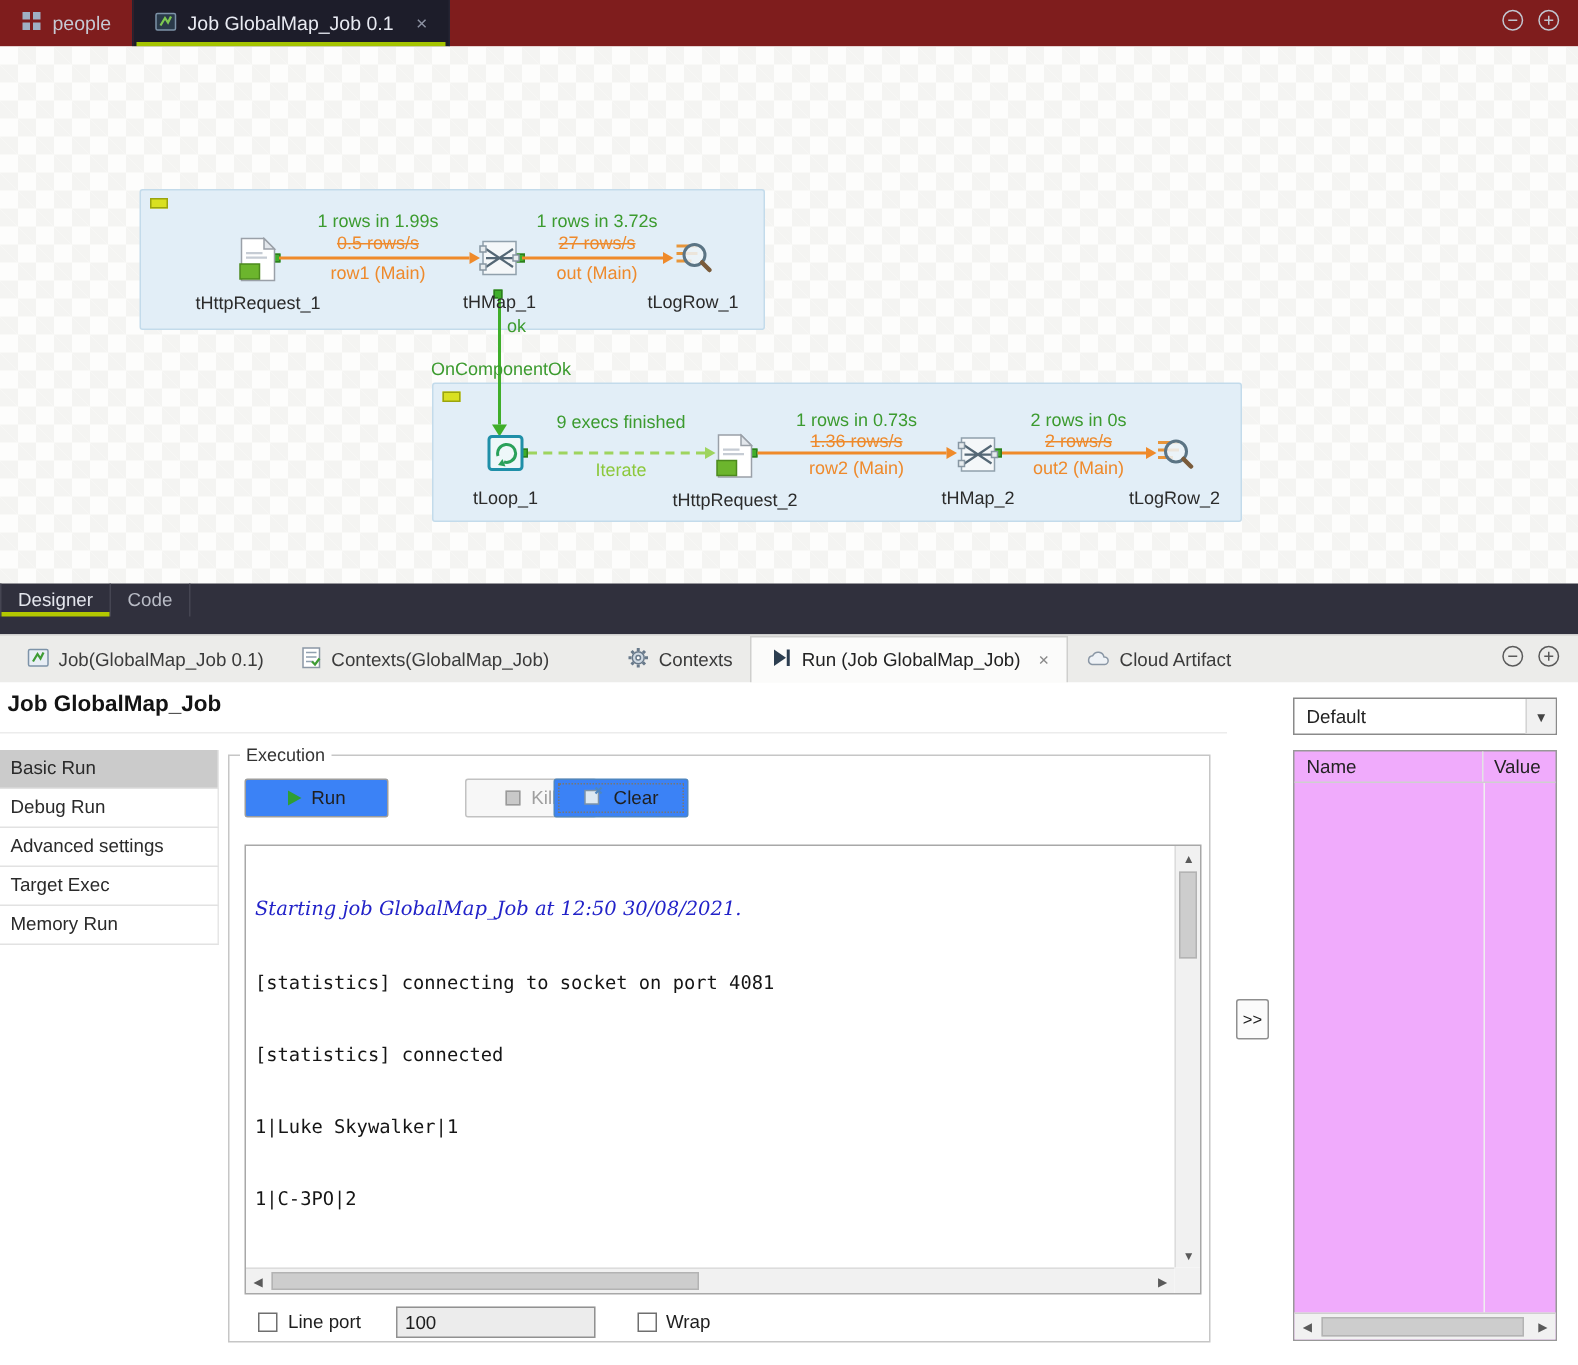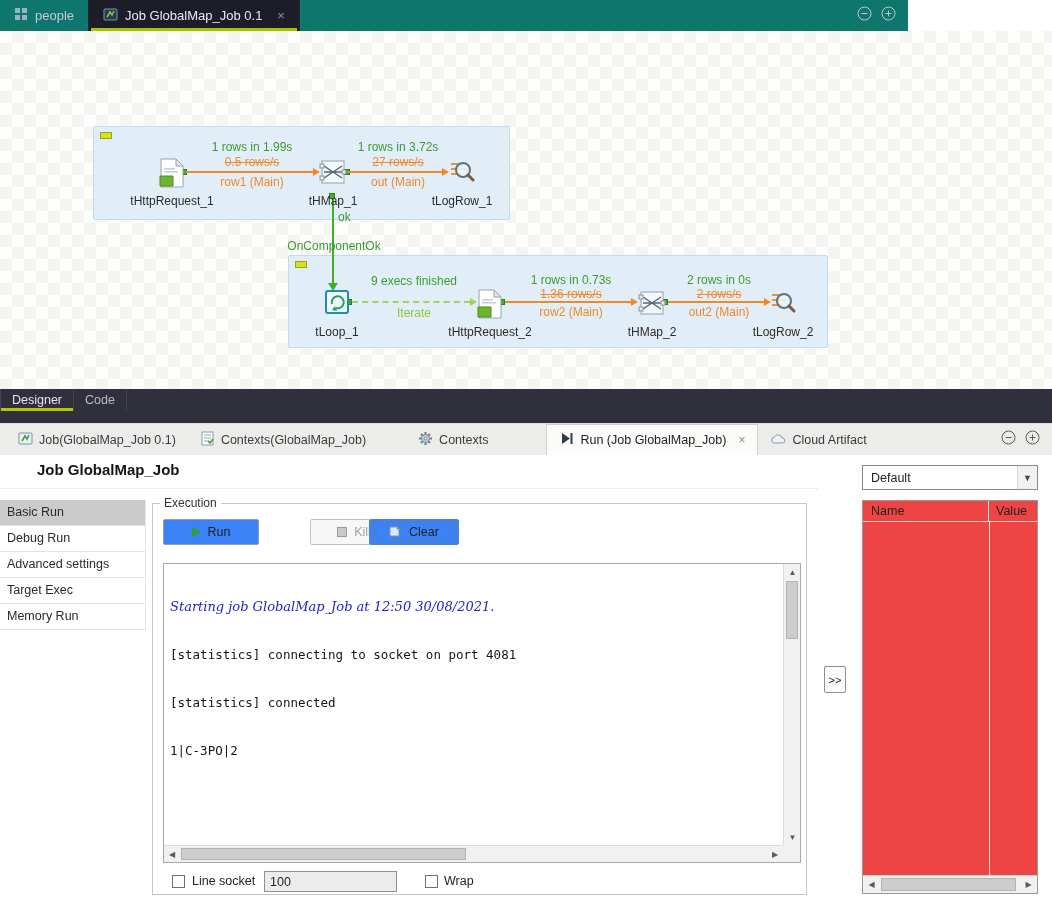--- a/index.html
+++ b/index.html
@@ -3,22 +3,22 @@
 <meta charset="utf-8">
 <style>
   * { margin:0; padding:0; box-sizing:border-box; }
   html,body { width:1052px; height:910px; }
   body {
     position:relative; overflow:hidden; background:#fff;
     font-family:"Liberation Sans", sans-serif; color:#222;
   }
 
   
-  .topbar { position:absolute; top:0; left:0; width:908px; height:31px;
-    background:#0f766e; display:flex; align-items:stretch; }
+  .topbar { position:absolute; top:0; left:0; width:1052px; height:31px;
+    background:#7f1d1d; display:flex; align-items:stretch; }
   .top-tab { display:flex; align-items:center; gap:7px; padding:0 14px;
     color:#c6c9d3; font-size:13px; position:relative; border-right:1px solid #242432; }
   .top-tab.active { background:#1d1d2a; color:#e8eaf2; }
   .top-tab.active .underline { position:absolute; left:2px; right:2px; bottom:0; height:3px; background:#a5c400; }
   .tab-close { color:#8d92a2; font-size:13px; margin-left:8px; cursor:pointer; }
   .window-btns { margin-left:auto; display:flex; gap:9px; align-items:center; padding-right:12px; }
 
   
   .canvas { position:absolute; top:31px; left:0; width:1052px; height:358px;
     background-color:#fdfdfc;
@@ -54,27 +54,27 @@
   .v-tab { padding:0 11px; display:flex; align-items:center; font-size:12.5px; color:#b9bcc6;
     border-right:1px solid #454552; position:relative; }
   .v-tab.active { color:#e3e5ec; }
   .v-tab.active .underline { position:absolute; left:0; right:0; bottom:0; height:3px; background:#b3c800; }
 
   
   .bottom-tabs { position:absolute; top:423px; left:0; width:1052px; height:32px;
     background:#ececea; border-top:1px solid #dddddb; display:flex; align-items:stretch; padding-left:6px; }
   .b-tab { display:flex; align-items:center; gap:6px; padding:0 12px; font-size:12.5px; color:#3b3b3b; }
   .b-tab.gap { margin-left:28px; }
-  .b-tab.active { background:#fbfbfa; border:1px solid #cfcfcd; border-bottom:none; color:#222;margin-left:46px; }
+  .b-tab.active { background:#fbfbfa; border:1px solid #cfcfcd; border-bottom:none; color:#222; }
   .b-close { color:#8a8a8a; font-size:12px; margin-left:6px; }
   .bt-right { margin-left:auto; display:flex; gap:9px; align-items:center; padding-right:12px; }
 
   
   .run-panel { position:absolute; top:455px; left:0; width:1052px; height:455px; background:#fff; }
-  .run-title { position:absolute; left:5px; top:6px; font-size:15px; font-weight:bold; color:#141414;margin-left:32px; }
+  .run-title { position:absolute; left:5px; top:6px; font-size:15px; font-weight:bold; color:#141414; }
   .title-rule { position:absolute; left:0; top:33px; width:818px; height:1px; background:#ececec; }
 
   .context-combo { position:absolute; left:862px; top:10px; width:176px; height:25px;
     border:1px solid #8a8a8a; background:#fff; display:flex; align-items:stretch; }
   .combo-text { flex:1; display:flex; align-items:center; padding-left:8px; font-size:12.5px; color:#222; }
   .combo-arrow { width:20px; display:flex; align-items:center; justify-content:center;
     font-size:9px; color:#444; background:#f1f1f1; border-left:1px solid #d4d4d4; }
 
   .run-nav { position:absolute; left:0; top:45px; width:146px; }
   .run-nav-item { height:26px; line-height:25px; padding-left:7px; font-size:12.5px; color:#2a2a2a;
@@ -113,21 +113,21 @@
   .chk-label { position:absolute; font-size:12.5px; color:#1e1e1e; }
   .limit-input { position:absolute; left:264px; top:416px; width:133px; height:21px;
     background:#ececec; border:1px solid #919191; font-size:12.5px; padding-left:5px;
     font-family:"Liberation Sans", sans-serif; color:#1e1e1e; }
 
   .expand-btn { position:absolute; left:824px; top:211px; width:22px; height:27px;
     border:1px solid #8f8f8f; background:#fbfbfb; border-radius:2px; font-size:11px;
     display:flex; align-items:center; justify-content:center; color:#222; }
 
   .var-table { position:absolute; left:862px; top:45px; width:176px; height:394px;
-    border:1px solid #989898; background:#ef4444; }
+    border:1px solid #989898; background:#f0abfc; }
   .var-header { display:flex; height:21px; border-bottom:1px solid #cfcfcf; }
   .var-h-name { width:126px; padding-left:8px; font-size:12.5px; color:#222; line-height:20px; border-right:1px solid #e3e3e3; }
   .var-h-value { flex:1; padding-left:7px; font-size:12.5px; color:#222; line-height:20px; }
   .var-col-sep { position:absolute; left:126px; top:21px; bottom:18px; width:1px; background:#efefef; }
   .var-hscroll { position:absolute; left:0; right:0; bottom:0; height:18px; background:#f1f1f1; border-top:1px solid #cfcfcf; }
   .var-hscroll .sb-arrow { width:17px; height:17px; top:0; }
   .var-h-thumb { position:absolute; top:2px; bottom:2px; left:18px; width:135px; background:#cdcdcd; border:1px solid #b3b3b3; }
 </style>
 </head>
 <body>
@@ -420,20 +420,21 @@
         </svg>
     </span>
     <span>Clear</span>
   </div>
 
   <div class="console">
     <div class="console-text">
       <div class="console-start">Starting job GlobalMap_Job at 12:50 30/08/2021.</div>
       <div>[statistics] connecting to socket on port 4081</div>
       <div>[statistics] connected</div>
+      <div>1|Luke Skywalker|1</div>
       <div>1|C-3PO|2</div>
       
       
       
       
       
       
       
       
       
@@ -448,21 +449,21 @@
     </div>
     <div class="hscroll">
       <span class="sb-arrow" style="left:0;">◀</span>
       <div class="h-thumb"></div>
       <span class="sb-arrow" style="right:0;">▶</span>
     </div>
     <div class="sb-corner"></div>
   </div>
 
   <div class="chk" style="left:172px;top:420px;"></div>
-  <div class="chk-label" style="left:192px;top:419px;">Line socket</div>
+  <div class="chk-label" style="left:192px;top:419px;">Line port</div>
   <input class="limit-input" value="100" style="">
   <div class="chk" style="left:425px;top:420px;"></div>
   <div class="chk-label" style="left:444px;top:419px;">Wrap</div>
 
   <div class="expand-btn">&gt;&gt;</div>
 
   <div class="var-table">
     <div class="var-header">
       <div class="var-h-name">Name</div>
       <div class="var-h-value">Value</div>

